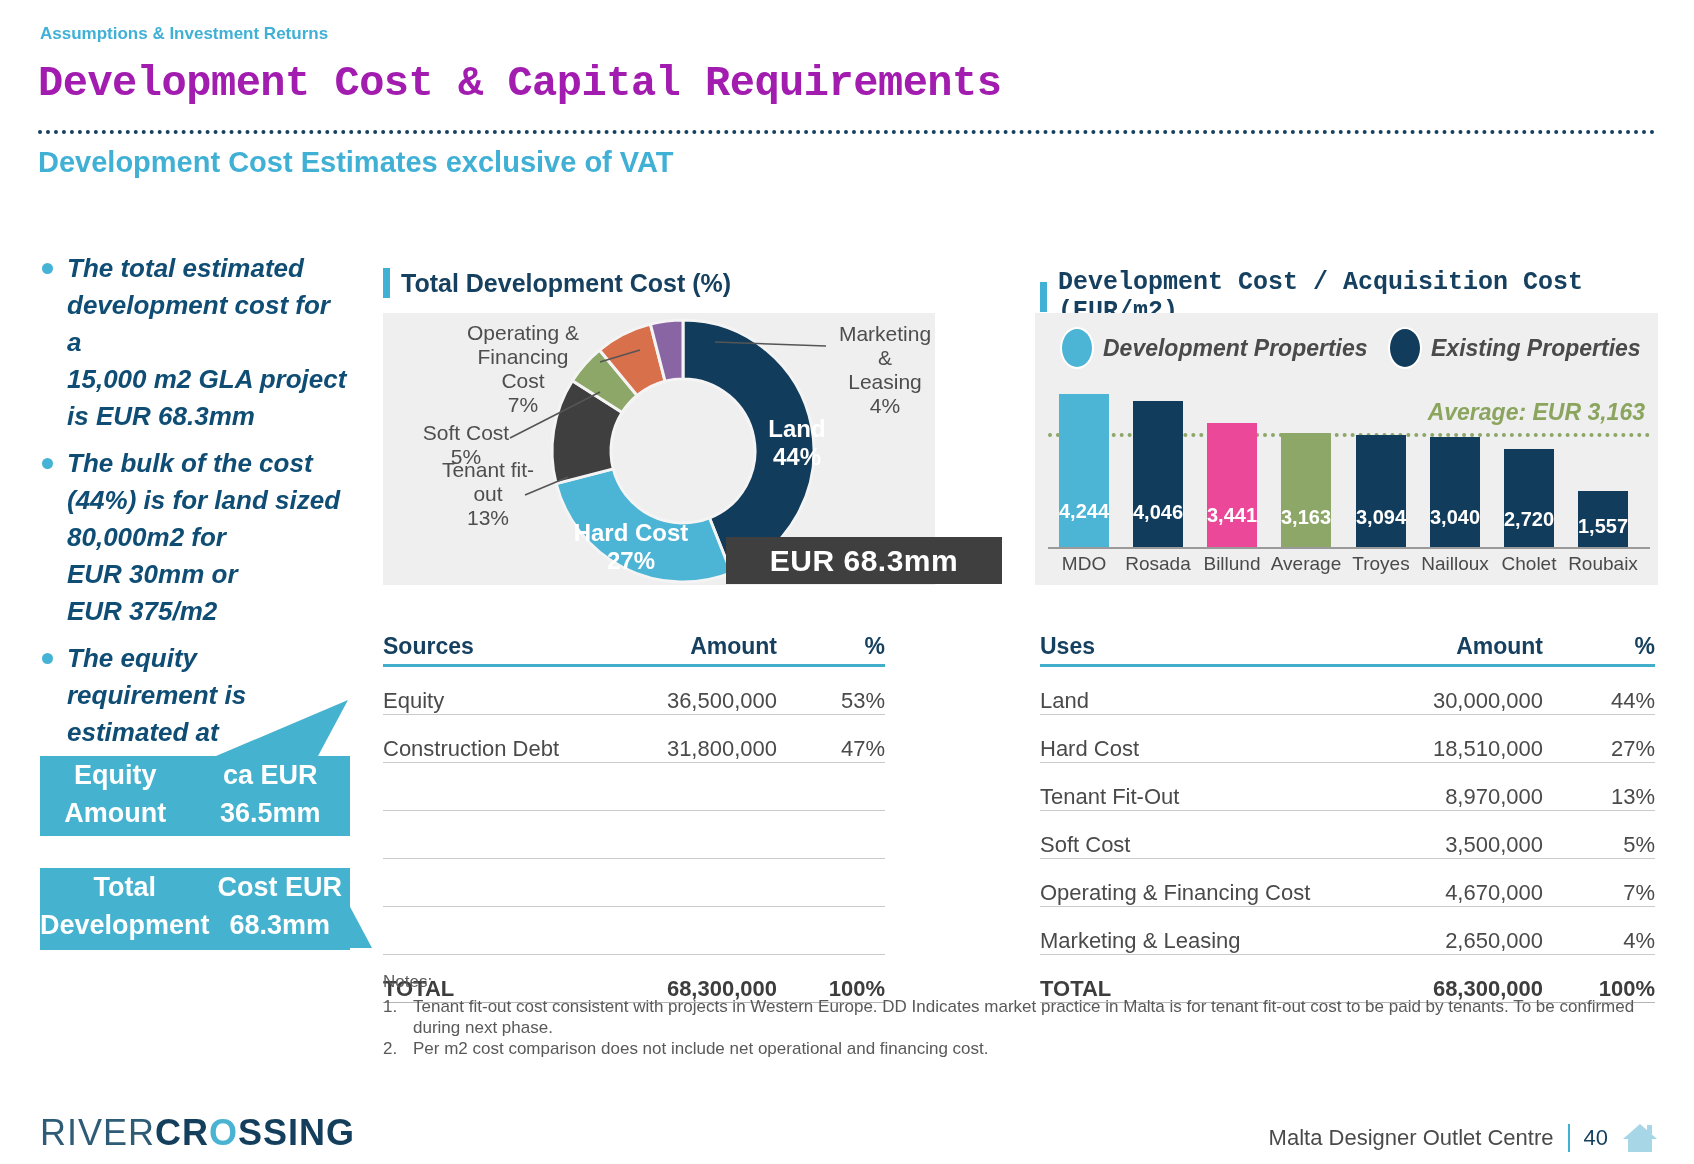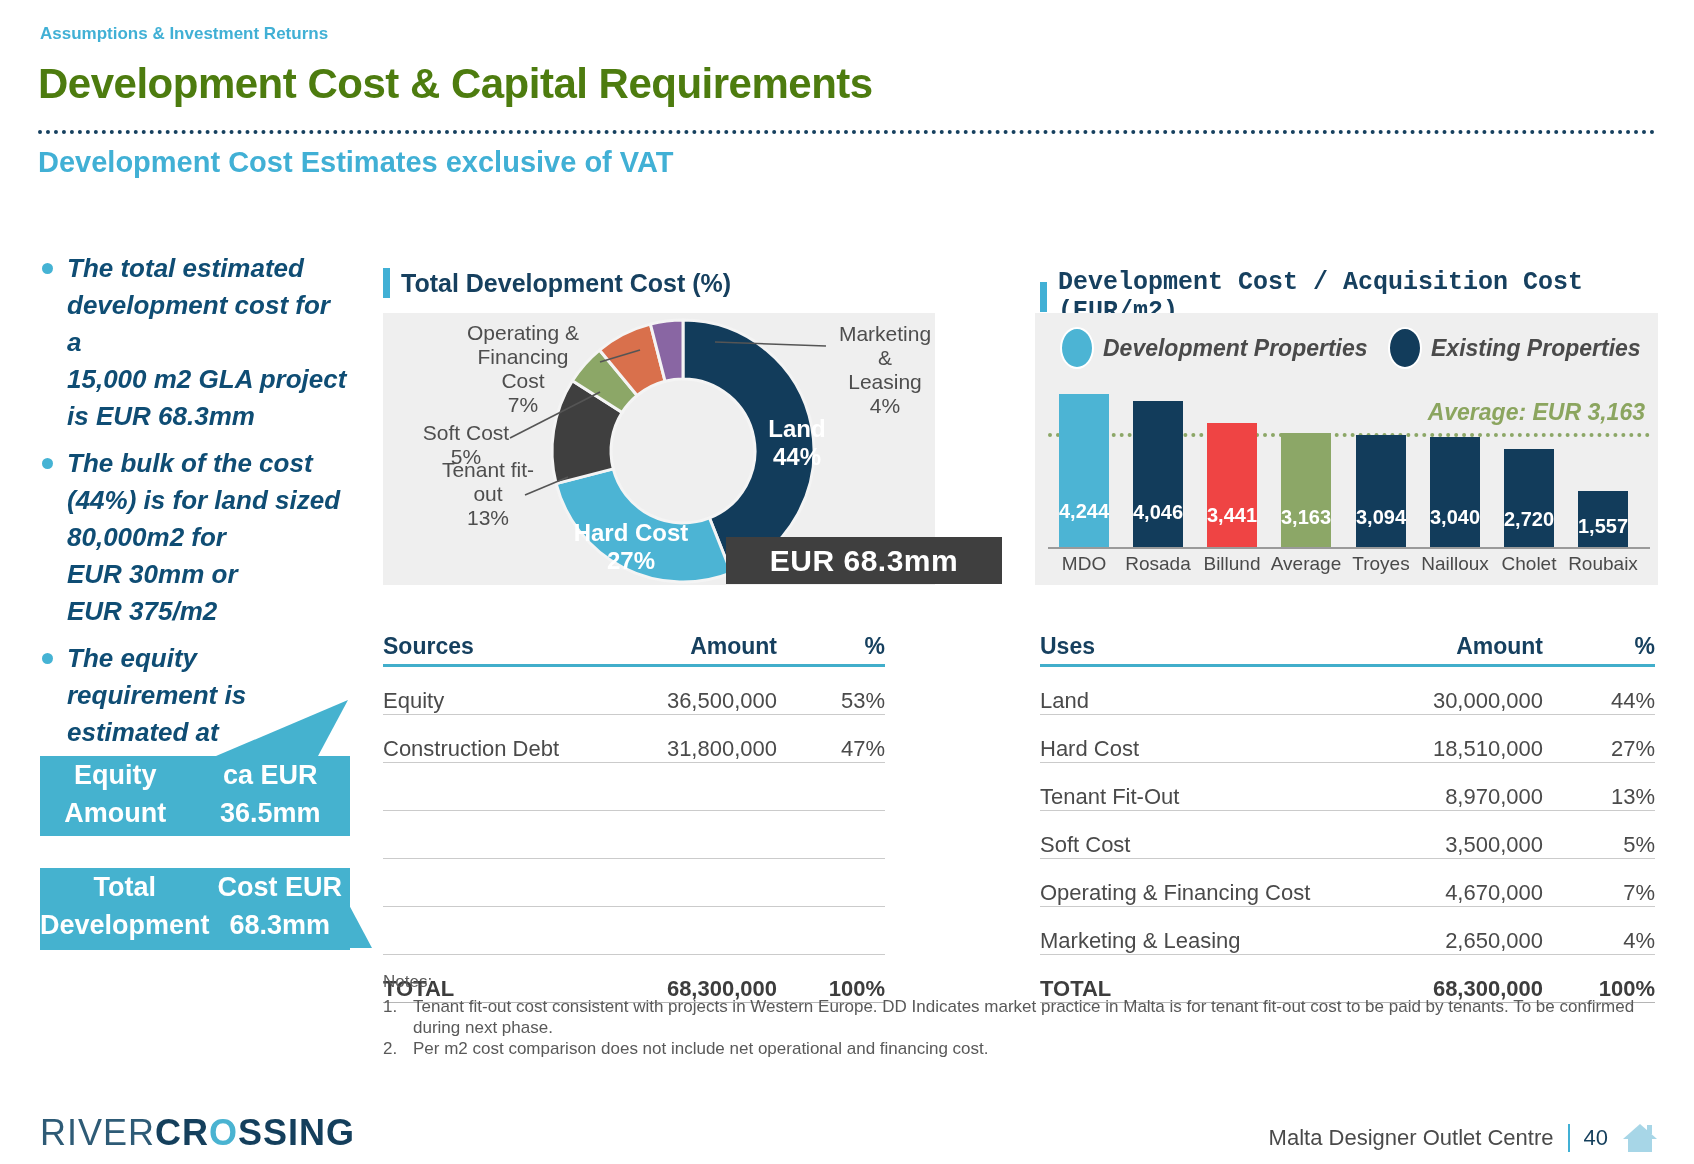--- a/index.html
+++ b/index.html
@@ -1,21 +1,21 @@
 <!DOCTYPE html>
 <html><head>
 <meta charset="utf-8">
 <style>
   * { margin:0; padding:0; box-sizing:border-box; }
   html,body { background:#fff; }
   body { font-family:"Liberation Sans", sans-serif; width:1694px; height:1164px; position:relative; overflow:hidden; color:#4a4a4a; }
   .abs { position:absolute; }
 
   .eyebrow { left:40px; top:24px; font-size:17px; color:#41b0d5; font-weight:600; }
-  .h1 { left:38px; top:60px; font-family:Liberation Sans, sans-serif; font-weight:bold; font-size:42px; color:#4d7c0f; letter-spacing:-0.5px; }
+  .h1 { left:38px; top:60px; font-family:Liberation Mono, monospace; font-weight:bold; font-size:42px; color:#a21caf; letter-spacing:-0.5px; }
   .dotrule { left:38px; top:130px; width:1618px; border-top:4px dotted #16405f; }
   .subtitle { left:38px; top:146px; font-size:29px; color:#41b0d5; font-weight:600; }
 
   .bullets { left:38px; top:250px; width:312px; }
   .bullet { display:flex; margin-bottom:10px; }
   .bullet .dot { width:11px; height:11px; border-radius:50%; background:#45b3d4; margin:13px 14px 0 4px; flex:none; }
   .bullet .btxt { font-size:26px; line-height:37px; font-weight:bold; font-style:italic; color:#0f4d74; white-space:pre-line; }
 
   .callout { left:40px; width:310px; background:#45b2cf; color:#fff; font-weight:bold; font-size:27px; line-height:38px; text-align:center; display:flex; flex-direction:row; justify-content:center; }
   .callout1 { top:756px; height:80px; }
@@ -156,21 +156,21 @@
     <div class="avg-label">Average: EUR 3,163</div>
     <div class="avg-line" style="top: 119.971px;"></div>
     <div class="vbar" style="left: 24px; width: 50px; height: 153px; background: rgb(76, 180, 212);">
       <span>4,244</span>
     </div>
     <div class="cat-label" style="left: 49px; top: 240px;">MDO</div>
     <div class="vbar" style="left: 98px; width: 50px; height: 146px; background: rgb(18, 60, 91);">
       <span>4,046</span>
     </div>
     <div class="cat-label" style="left: 123px; top: 240px;">Rosada</div>
-    <div class="vbar" style="left: 172px; width: 50px; height: 124px; background: #ef4444;">
+    <div class="vbar" style="left: 172px; width: 50px; height: 124px; background: #ec4899;">
       <span>3,441</span>
     </div>
     <div class="cat-label" style="left: 197px; top: 240px;">Billund</div>
     <div class="vbar" style="left: 246px; width: 50px; height: 114px; background: rgb(140, 167, 103);">
       <span>3,163</span>
     </div>
     <div class="cat-label" style="left: 271px; top: 240px;">Average</div>
     <div class="vbar" style="left: 321px; width: 50px; height: 112px; background: rgb(18, 60, 91);">
       <span>3,094</span>
     </div>

